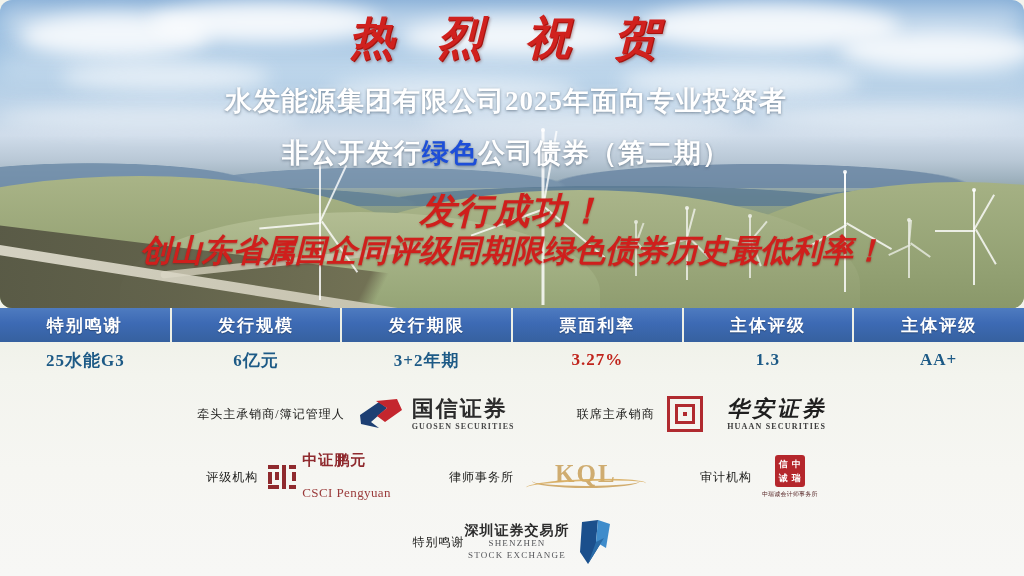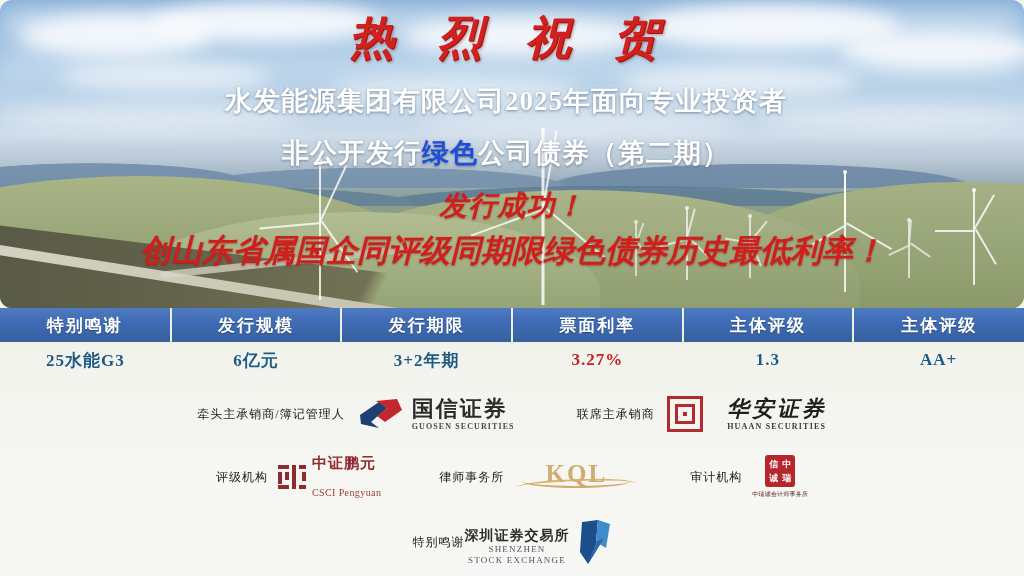--- a/index.html
+++ b/index.html
@@ -129,21 +129,21 @@
     position:absolute; left:0; width:1012px;
     font-size:27px; font-weight:bold; color:#ffffff;
     letter-spacing:1px;
     text-shadow:0 1px 3px rgba(40,60,80,.55), 0 0 6px rgba(255,255,255,.25);
   }
   .t-line1 { top:83px; }
   .t-line2 { top:135px; }
   .t-line2 .green { color:#1d4ed8; }
   .t-success {
     position:absolute; left:0; top:187px; width:1024px;
-    font-size:28px; font-weight:bold; color:#cf1f1c;
+    font-size:36px; font-weight:bold; color:#cf1f1c;
     letter-spacing:1px;
     font-style:italic;
     text-shadow:0 1px 2px rgba(120,0,0,.4);
   }
   .t-record {
     position:absolute; left:0; top:230px; width:1024px;
     font-size:31px; font-weight:bold; color:#cf1f1c;
     letter-spacing:0px;
     font-style:italic;
     text-shadow:0 1px 2px rgba(120,0,0,.45);
@@ -239,21 +239,21 @@
 
   
   .logo-csci { display:flex; align-items:center; margin-left:10px; }
   .csci-mark { width:28px; height:26px; position:relative; }
   .csci-texts { margin-left:6px; }
   .csci-cn {
     font-size:15px; font-weight:bold; color:#8f2a2e;
     letter-spacing:1px; line-height:1.05;
   }
   .csci-en {
-    font-size:10px; color:#9a3a3a; letter-spacing:.4px; margin-top:16px;
+    font-size:13px; color:#9a3a3a; letter-spacing:.4px; margin-top:16px;
   }
 
   
   .logo-kql {
     margin-left:12px; width:120px; height:34px; position:relative;
   }
   .kql-text {
     position:absolute; left:0; top:0; width:120px;
     text-align:center;
     font-size:25px; font-weight:bold; letter-spacing:2px;
@@ -291,21 +291,21 @@
     align-items:center; justify-items:center;
     line-height:1;
     padding:2px;
   }
   .audit-en {
     font-size:6px; color:#5a2a2a; margin-top:3px; letter-spacing:.2px;
     white-space:nowrap;
   }
 
   
-  .logo-szse { display:flex; align-items:flex-end; }
+  .logo-szse { display:flex; align-items:center; }
   .szse-texts { text-align:center; }
   .szse-cn {
     font-size:14px; font-weight:bold; color:#2b2b2b; letter-spacing:1px;
     line-height:1.1;
   }
   .szse-en1, .szse-en2 {
     font-size:9px; color:#55565a; letter-spacing:1.2px; line-height:1.25;
   }
   .szse-mark {
     width:36px; height:48px; margin-left:6px; position:relative;

